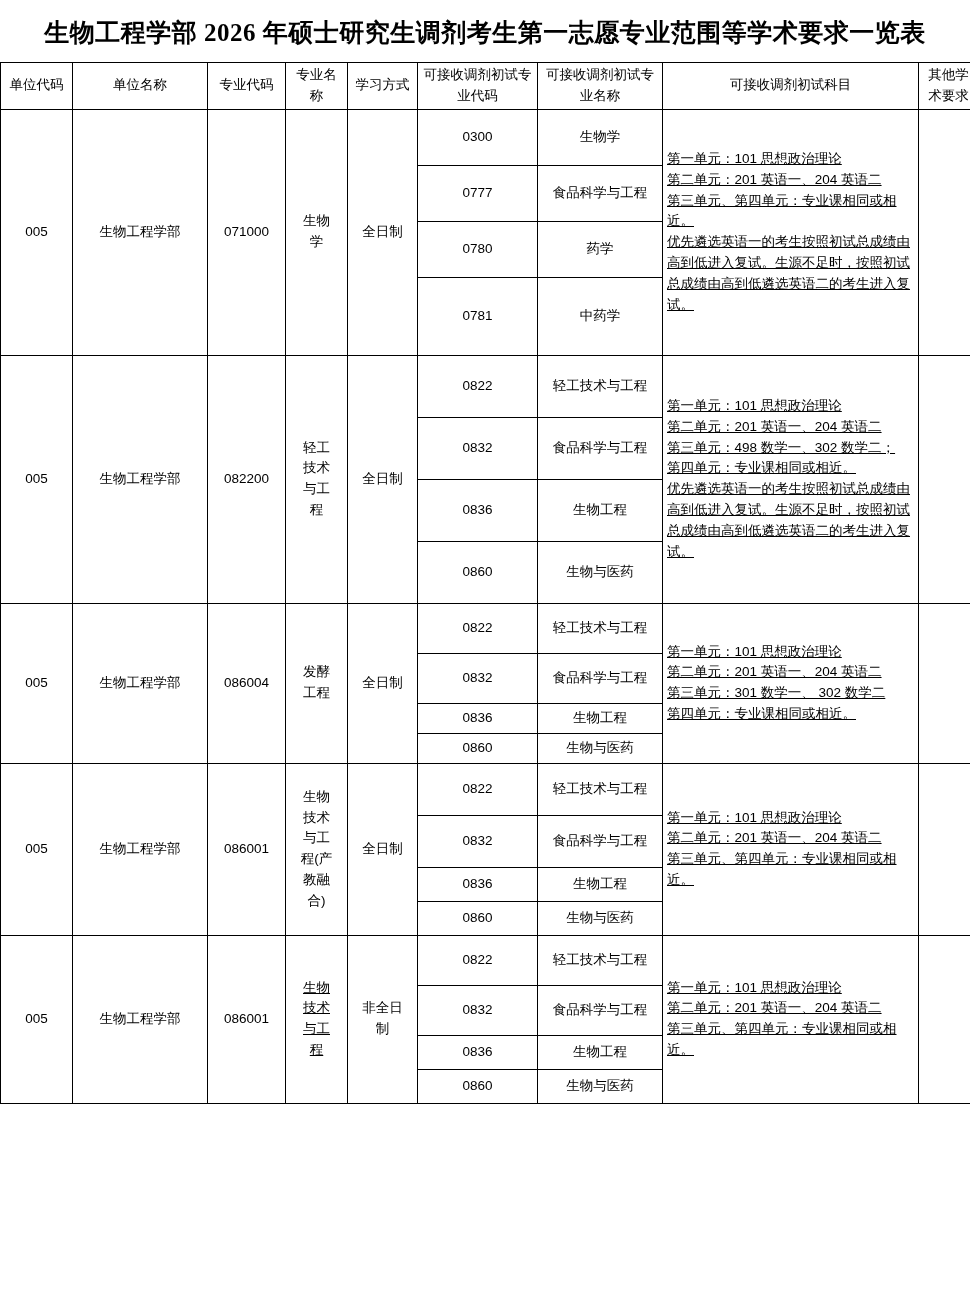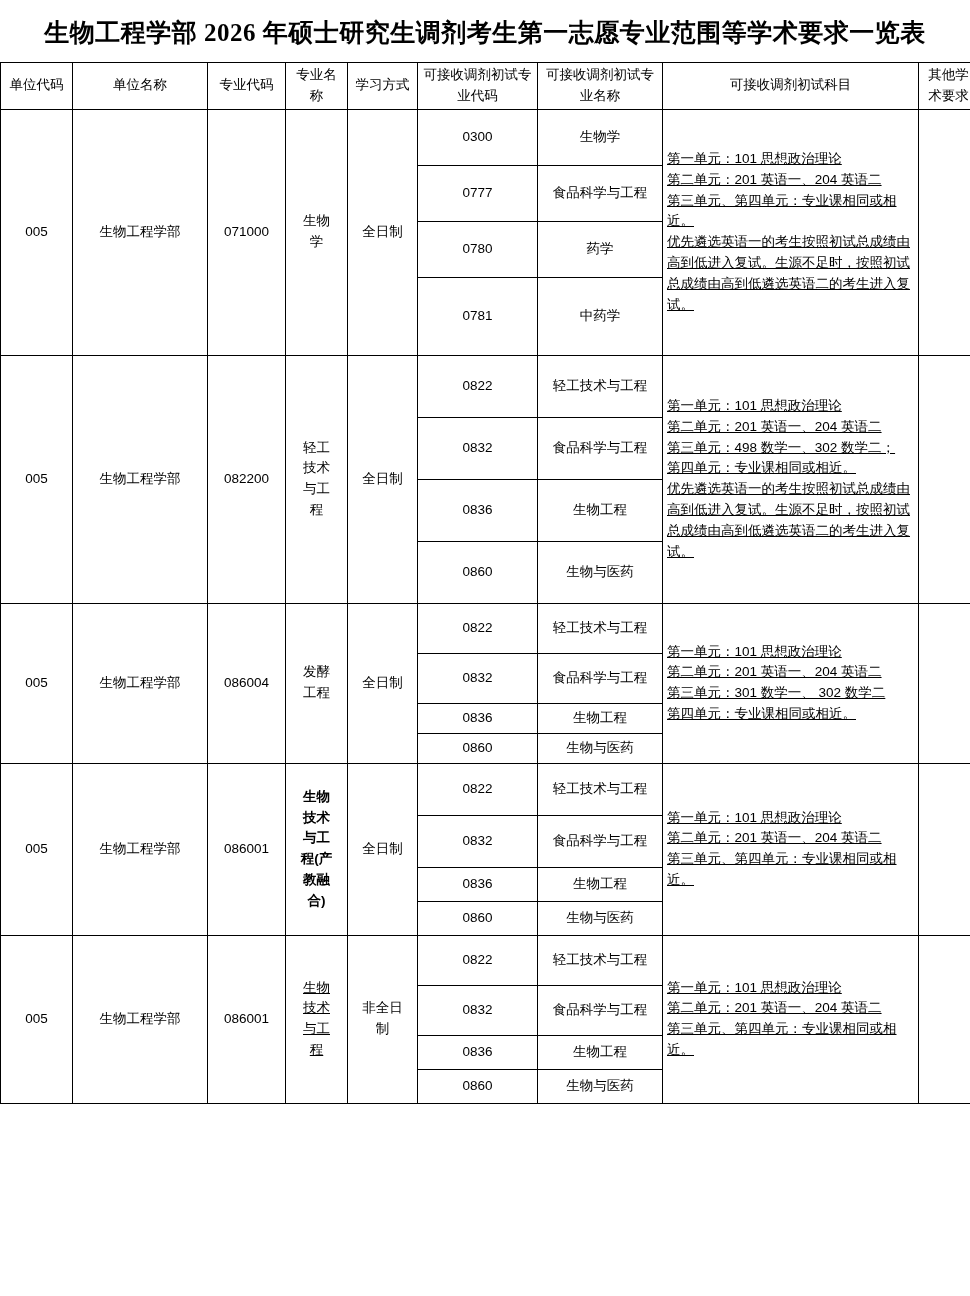--- a/index.html
+++ b/index.html
@@ -188,21 +188,21 @@
           <td class="c-center">生物工程</td>
         </tr>
         <tr style="height: 30px;">
           <td class="c-center">0860</td>
           <td class="c-center">生物与医药</td>
         </tr>
         <tr style="height: 52px;">
           <td rowspan="4" class="c-center">005</td>
           <td rowspan="4" class="c-center">生物工程学部</td>
           <td rowspan="4" class="c-center">086001</td>
-          <td rowspan="4" class="c-center narrow-wrap" style="padding:2px 14px;font-weight:bold;">生物技术与工程(产教融合)</td>
+          <td rowspan="4" class="c-center narrow-wrap" style="padding:2px 14px;">生物技术与工程(产教融合)</td>
           <td rowspan="4" class="c-center narrow-wrap" style="padding:2px 10px;">全日制</td>
           <td class="c-center">0822</td>
           <td class="c-center">轻工技术与工程</td>
           <td rowspan="4" class="subj">
             <div>第一单元：101 思想政治理论</div>
             <div>第二单元：201 英语一、204 英语二</div>
             <div>第三单元、第四单元：专业课相同或相近。</div>
           </td>
           <td rowspan="4" class="c-center"></td>
         </tr>

